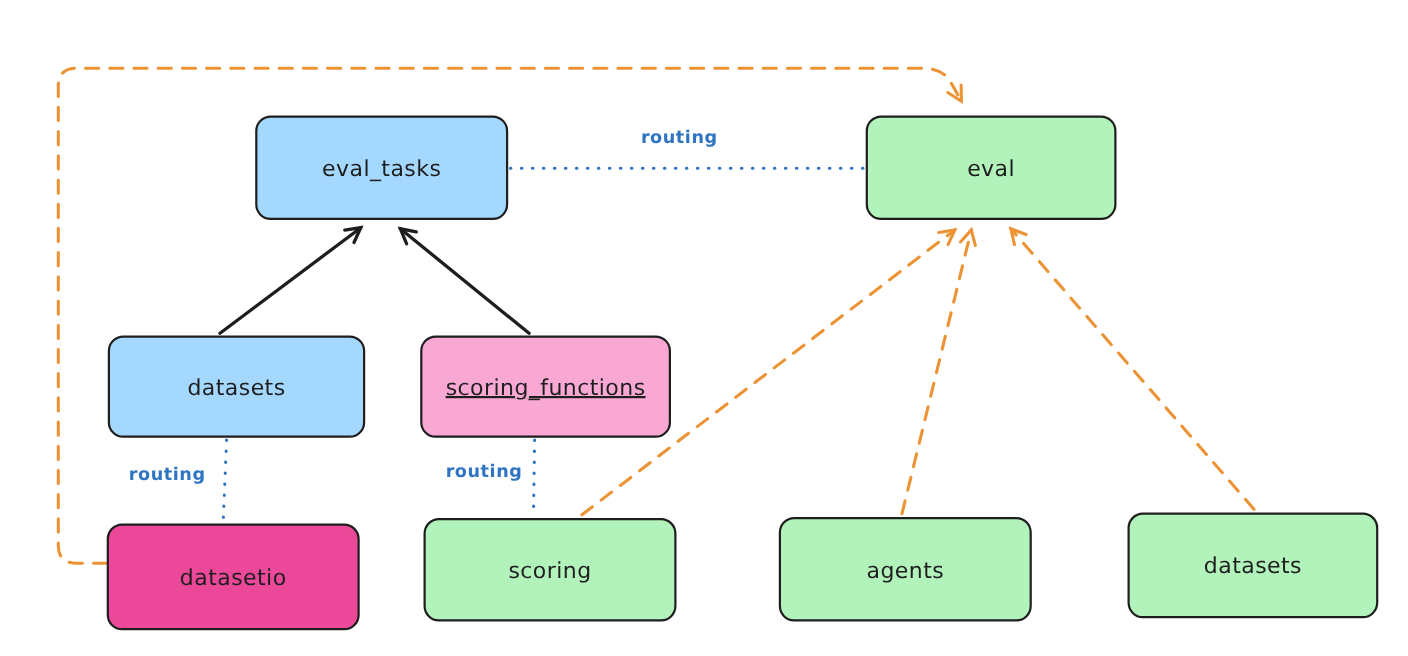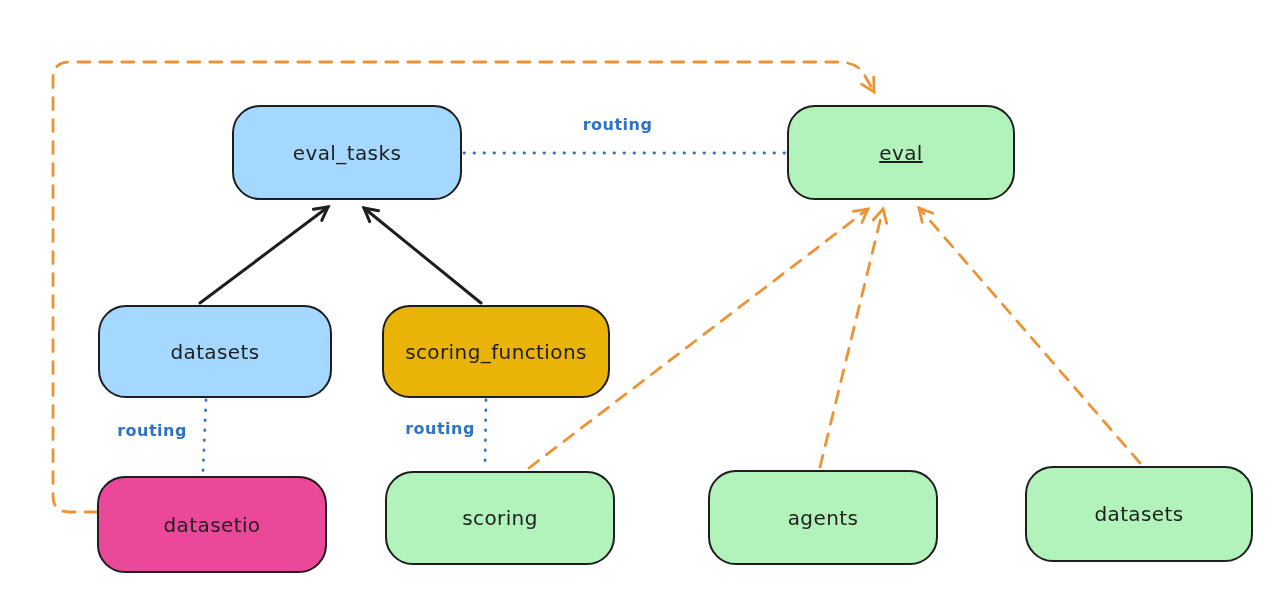--- a/index.html
+++ b/index.html
@@ -13,40 +13,40 @@
   }
   #edge-layer {
     position: absolute;
     left: 0; top: 0;
     width: 1280px; height: 596px;
   }
   .node {
     position: absolute;
     box-sizing: border-box;
     border: 2.6px solid #1e1e1e;
-    border-radius: 28px;
+    border-radius: 14px;
     display: flex;
     align-items: center;
     justify-content: center;
     font-size: 20px;
     letter-spacing: 0.4px;
     color: #1e1e1e;
   }
   .edge-label {
     position: absolute;
     font-size: 16px;
     font-weight: 700;
     letter-spacing: 0.5px;
     text-align: center;
     background: #ffffff;
     line-height: 1.1;
   }
   
   #n-eval-tasks        { left: 232px;  top: 105px; width: 230px; height: 95px; }
-  #n-eval              { left: 787px;  top: 105px; width: 228px; height: 95px; text-decoration: underline; }
+  #n-eval              { left: 787px;  top: 105px; width: 228px; height: 95px; }
   #n-datasets          { left: 98px;   top: 305px; width: 234px; height: 93px; }
   #n-scoring-functions { left: 382px;  top: 305px; width: 228px; height: 93px; }
   #n-datasetio         { left: 97px;   top: 476px; width: 230px; height: 97px; }
   #n-scoring           { left: 385px;  top: 471px; width: 230px; height: 94px; }
   #n-agents            { left: 708px;  top: 470px; width: 230px; height: 95px; }
   #n-inference         { left: 1025px; top: 466px; width: 228px; height: 96px; }
   
   #lbl-routing-top  { left: 575px; top: 116px; width: 85px; }
   #lbl-routing-left { left: 112px; top: 422px; width: 80px; }
   #lbl-routing-mid  { left: 400px; top: 420px; width: 80px; }
@@ -90,21 +90,21 @@
   </div>
 
   <div class="node" id="n-eval" style="background: rgb(178, 242, 187);">
     <span>eval</span>
   </div>
 
   <div class="node" id="n-datasets" style="background: rgb(165, 216, 255); text-align: center;">
     <span>datasets</span>
   </div>
 
-  <div class="node" id="n-scoring-functions" style="background: #eab308;">
+  <div class="node" id="n-scoring-functions" style="background: #f9a8d4; text-decoration: underline;">
     <span>scoring_functions</span>
   </div>
 
   <div class="node" id="n-datasetio" style="background: #ec4899;">
     <span>datasetio</span>
   </div>
 
   <div class="node" id="n-scoring" style="background: rgb(178, 242, 187);">
     <span>scoring</span>
   </div>

